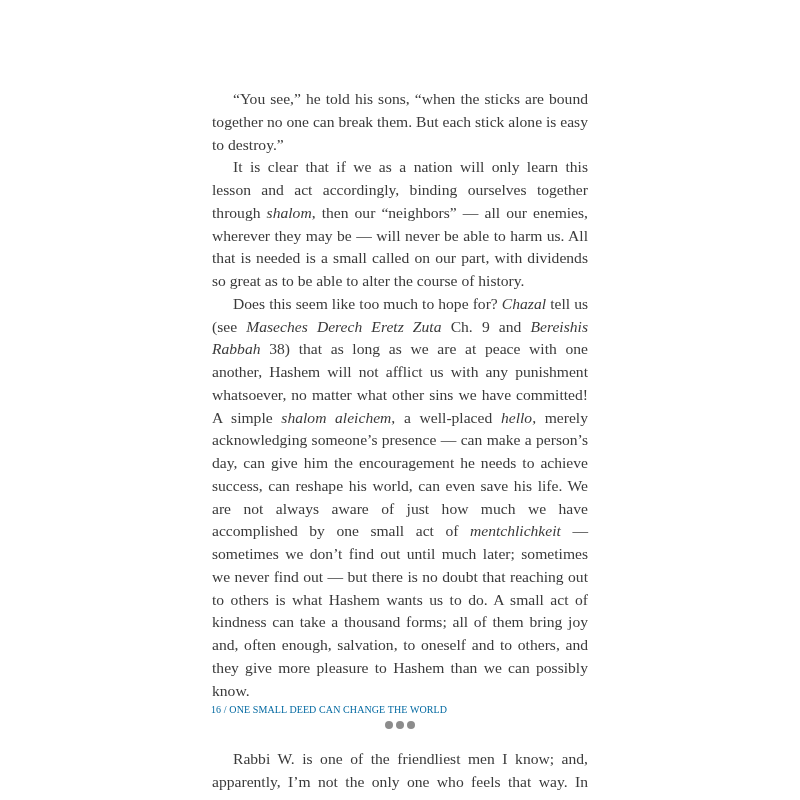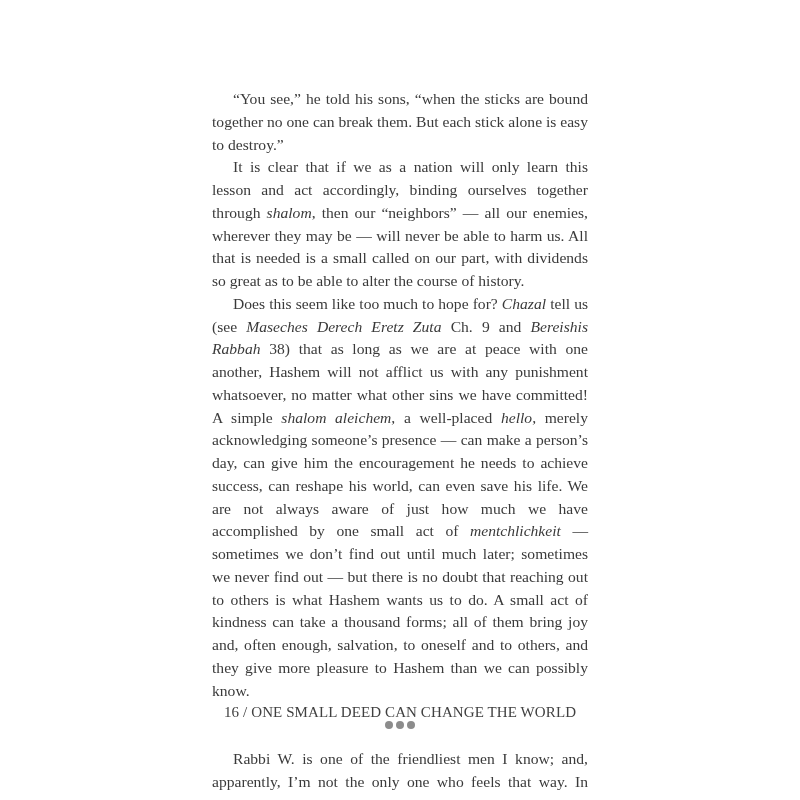--- a/index.html
+++ b/index.html
@@ -39,26 +39,26 @@
     }
     .dot {
       width: 8px;
       height: 8px;
       border-radius: 50%;
       background: #8c8c8c;
       display: inline-block;
     }
     .footer {
       position: absolute;
-      left: 224px;
+      left: 211px;
       top: 704px;
       font-family: "Liberation Serif", "DejaVu Serif", serif;
-      font-size: 15px;
+      font-size: 10px;
       letter-spacing: 0.1px;
-      color: #404040;
+      color: #0369a1;
     }
   </style>
 </head>
 <body>
 
 <div class="page">
   <div id="section-a">
       <p><span>“You see,” he told his sons, “when the sticks are bound together no one can break them. But each stick alone is easy to destroy.”</span></p>
       <p><span>It is clear that if we as a nation will only learn this lesson and act accordingly, binding ourselves together through </span><em>shalom</em><span>, then our “neighbors” — all our enemies, wherever they may be — will never be able to harm us. All that is needed is a small called on our part, with dividends so great as to be able to alter the course of history.</span></p>
       <p><span>Does this seem like too much to hope for? </span><em>Chazal</em><span> tell us (see </span><em>Maseches Derech Eretz Zuta</em><span> Ch. 9 and </span><em>Bereishis Rabbah</em><span> 38) that as long as we are at peace with one another, Hashem will not afflict us with any punishment whatsoever, no matter what other sins we have committed! A simple </span><em>shalom aleichem</em><span>, a well-placed </span><em>hello</em><span>, merely acknowledging someone’s presence — can make a person’s day, can give him the encouragement he needs to achieve success, can reshape his world, can even save his life. We are not always aware of just how much we have accomplished by one small act of </span><em>mentchlichkeit</em><span> — sometimes we don’t find out until much later; sometimes we never find out — but there is no doubt that reaching out to others is what Hashem wants us to do. A small act of kindness can take a thousand forms; all of them bring joy and, often enough, salvation, to oneself and to others, and they give more pleasure to Hashem than we can possibly know.</span></p>

